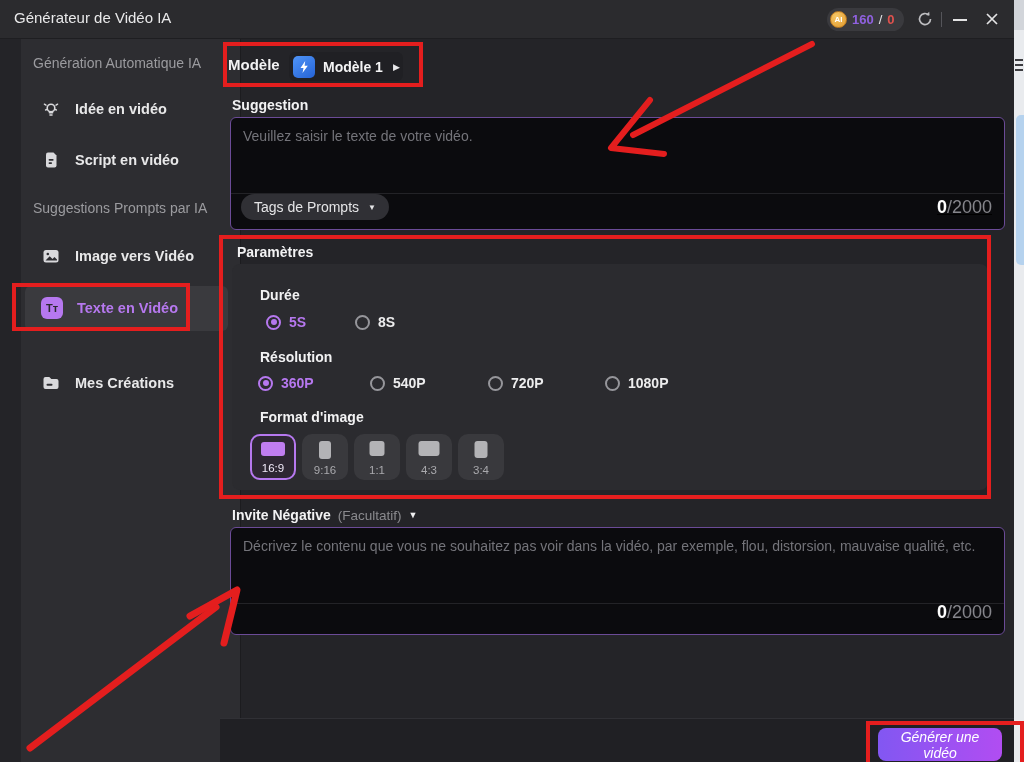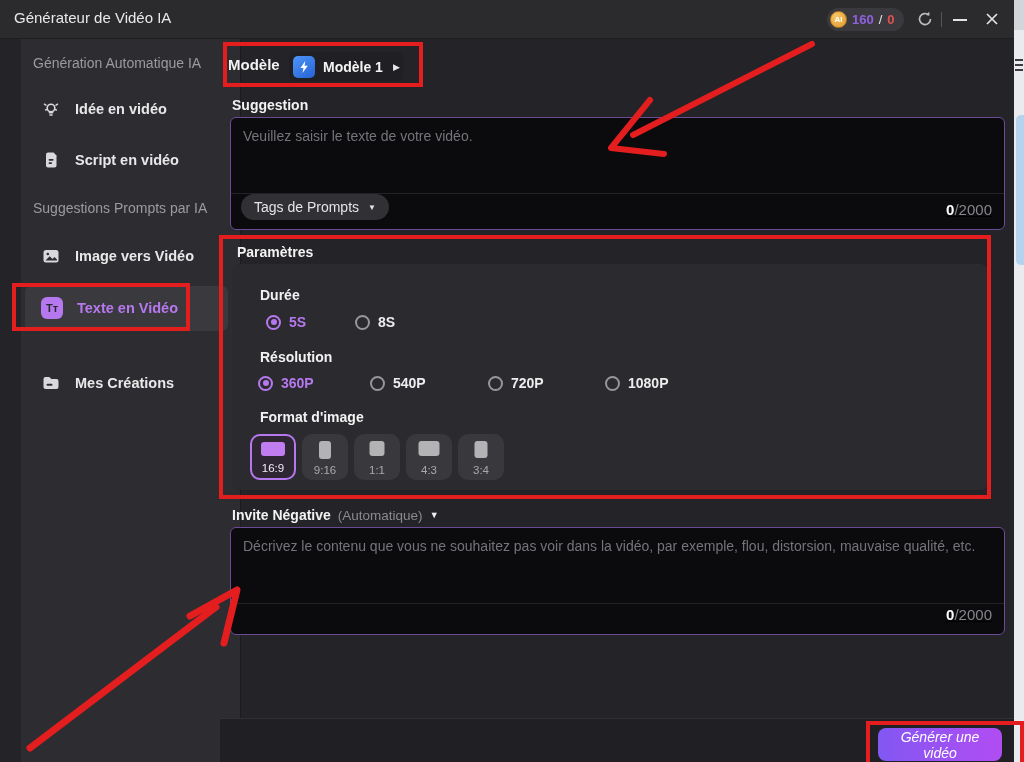--- a/index.html
+++ b/index.html
@@ -39,21 +39,21 @@
   .model-pill .mname{color:#f4f4f5;font-size:14px;font-weight:bold;}
   .model-pill .chev{color:#e8e8ea;font-size:9px;margin-left:2px;}
   .bolt{width:22px;height:22px;border-radius:5px;background:linear-gradient(145deg,#4f94f7,#2563d6);
         display:flex;align-items:center;justify-content:center;}
 
   .prompt-box{position:absolute;left:230px;width:775px;background:#0b0b0e;border:1px solid #6b4b97;border-radius:6px;}
   .prompt-box textarea{position:absolute;left:0;top:0;width:100%;height:74px;background:transparent;border:none;outline:none;
         resize:none;padding:10px 12px;color:#ddd;font-size:14px;font-family:"Liberation Sans",sans-serif;}
   .prompt-box textarea::placeholder{color:#74747a;}
   .box-divider{position:absolute;left:0;top:75px;width:100%;height:1px;background:#232327;}
-  .counter{position:absolute;right:12px;bottom:11px;font-size:15px;text-decoration:underline;}
+  .counter{position:absolute;right:12px;bottom:11px;font-size:18px;text-decoration:underline;}
   .counter .cur{color:#fdfdfd;font-weight:bold;}
   .counter .max{color:#85858b;}
   .tags-pill{position:absolute;left:10px;bottom:9px;height:26px;padding:0 13px;background:#303035;border-radius:13px;
              display:flex;align-items:center;gap:9px;color:#e4e4e6;font-size:14px;cursor:pointer;}
   .caret{font-size:8px;color:#e4e4e6;}
 
   .panel{position:absolute;left:232px;top:264px;width:756px;height:226px;background:#2b2b2f;border-radius:8px;}
   .plabel{position:absolute;left:28px;font-size:14px;font-weight:bold;color:#f2f2f3;}
   .radio-row{position:absolute;left:0;width:100%;height:20px;}
   .radio{position:absolute;display:flex;align-items:center;gap:8px;cursor:pointer;}
@@ -235,21 +235,21 @@
       <span class="tlab">4:3</span>
     </div>
     <div class="tile" style="left:226px">
       <span class="shape" style="width:13px;height:17px"></span>
       <span class="tlab">3:4</span>
     </div>
   </div>
 
   <div class="neg-row">
     <span class="mlabel" style="position:static">Invite Négative</span>
-    <span class="opt">(Automatique)</span>
+    <span class="opt">(Facultatif)</span>
     <span class="caret">▼</span>
   </div>
   <div class="prompt-box" style="top:527px;height:108px">
     <textarea placeholder="Décrivez le contenu que vous ne souhaitez pas voir dans la vidéo, par exemple, flou, distorsion, mauvaise qualité, etc." style=""></textarea>
     <div class="box-divider"></div>
     <div class="counter">
       <span class="cur">0</span><span class="max">/2000</span>
     </div>
   </div>
 

